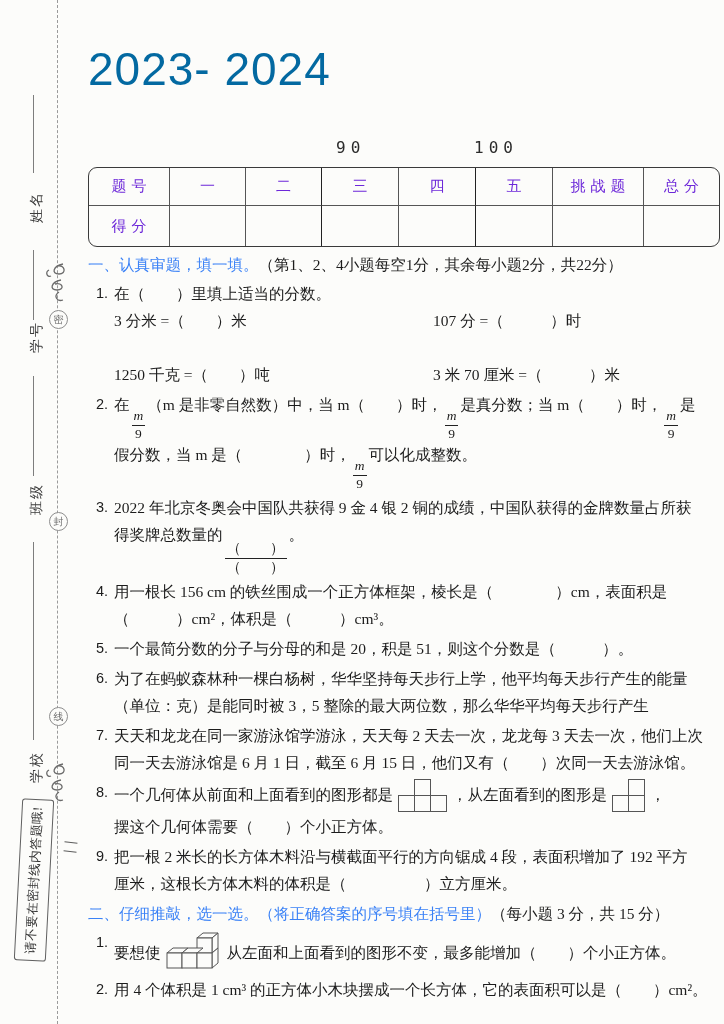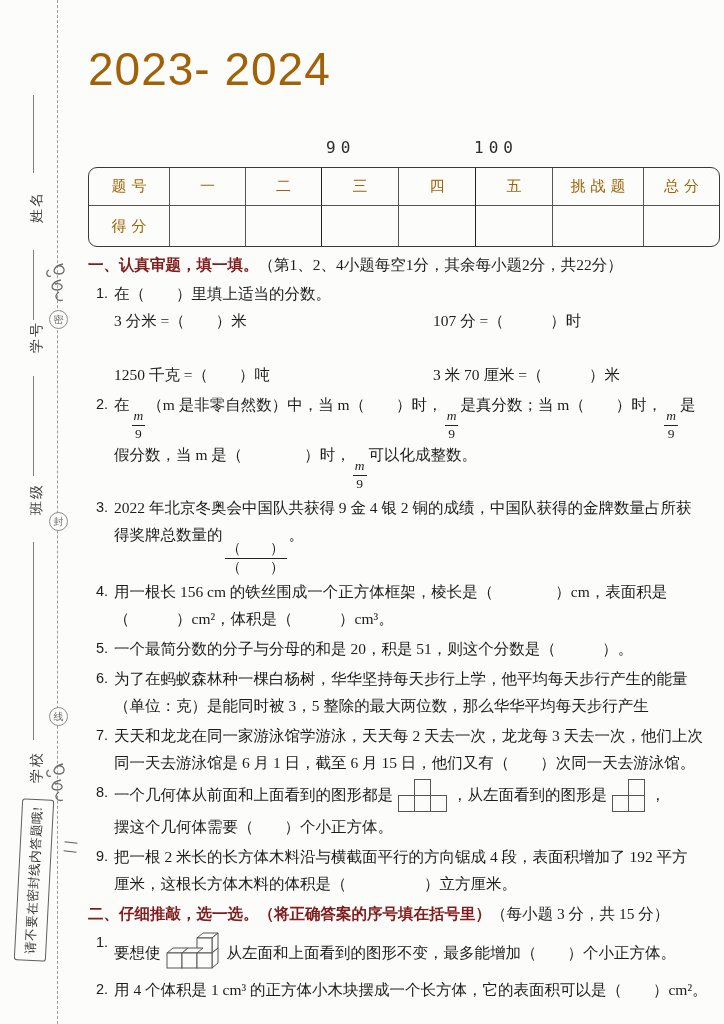--- a/index.html
+++ b/index.html
@@ -15,38 +15,38 @@
              font-size:10px;line-height:17px;text-align:center;color:#6a6a6a;background:#fcfcfa;}
   .scrib{position:absolute;left:43px;width:30px;height:46px;}
   .eqmark{position:absolute;left:64px;top:842px;width:13px;height:8px;border-top:1.5px solid #5c5c5c;
           border-bottom:1.5px solid #5c5c5c;transform:rotate(6deg);}
   .note-wrap{position:absolute;left:10px;top:800px;width:48px;height:160px;}
   .note-box{position:absolute;left:50%;top:50%;width:160px;height:30px;transform:translate(-50%,-50%) rotate(-87deg);
             border:1.5px solid #5f5f5f;border-radius:3px;display:flex;align-items:center;justify-content:center;
             font-size:12.5px;color:#333;letter-spacing:0.5px;white-space:nowrap;background:#fcfcfa;}
   
   .title{position:absolute;left:88px;top:42px;font-family:"Liberation Sans","DejaVu Sans",sans-serif;
-         font-size:46px;font-weight:400;letter-spacing:1px;color:#a16207;}
+         font-size:46px;font-weight:400;letter-spacing:1px;color:#0369a1;}
   .scorewrite{position:absolute;top:138px;font-family:"DejaVu Sans Mono",monospace;font-size:16px;
               letter-spacing:5px;color:#2b2b2b;}
-  .mark1{left:326px;} .mark2{left:474px;}
+  .mark1{left:336px;} .mark2{left:474px;}
   
   .scoretable{position:absolute;left:88px;top:167px;width:630px;border:1.6px solid #3a3a3a;border-radius:9px;
               overflow:hidden;}
   .st-grid{display:grid;grid-template-columns:80px 76px 76px 77px 77px 77px 91px 76px;grid-template-rows:37px 41px;}
   .st-cell{border-left:1px solid #555;display:flex;align-items:center;justify-content:center;
-           font-size:15px;color:#a16207;}
+           font-size:15px;color:#6d28d9;}
   .st-cell.first{border-left:none;}
   .st-cell.r2{border-top:1px solid #555;}
   .st-cell.c3,.st-cell.c5{border-left:1.6px solid #222;}
   .st-cell.ls{letter-spacing:5px;padding-left:5px;}
   
   .questions{position:absolute;left:88px;top:250px;width:632px;font-size:15.5px;}
   .sec-heading{line-height:27px;margin:1px 0 2px;}
-  .sec-bold{font-family:"Liberation Sans","DejaVu Sans",sans-serif;font-weight:700;color:#7f1d1d;}
+  .sec-bold{font-family:"Liberation Sans","DejaVu Sans",sans-serif;font-weight:400;color:#3b82f6;}
   .sec-note{color:#1c1c1c;}
   .question{display:flex;margin-bottom:3px;}
   .qnum{flex:none;width:18px;margin-left:8px;line-height:27px;font-family:"Liberation Sans","DejaVu Sans",sans-serif;
         font-size:14.5px;}
   .qbody{flex:1;}
   .qline{line-height:27px;}
   .qgrid{display:grid;grid-template-columns:292px auto;line-height:27px;gap:27px;}
   .opts{display:grid;grid-template-columns:155px 150px 145px auto;line-height:27px;}
   .frac{display:inline-flex;flex-direction:column;align-items:center;vertical-align:-10px;line-height:1.15;
         font-size:13.5px;margin:0 2px;}

